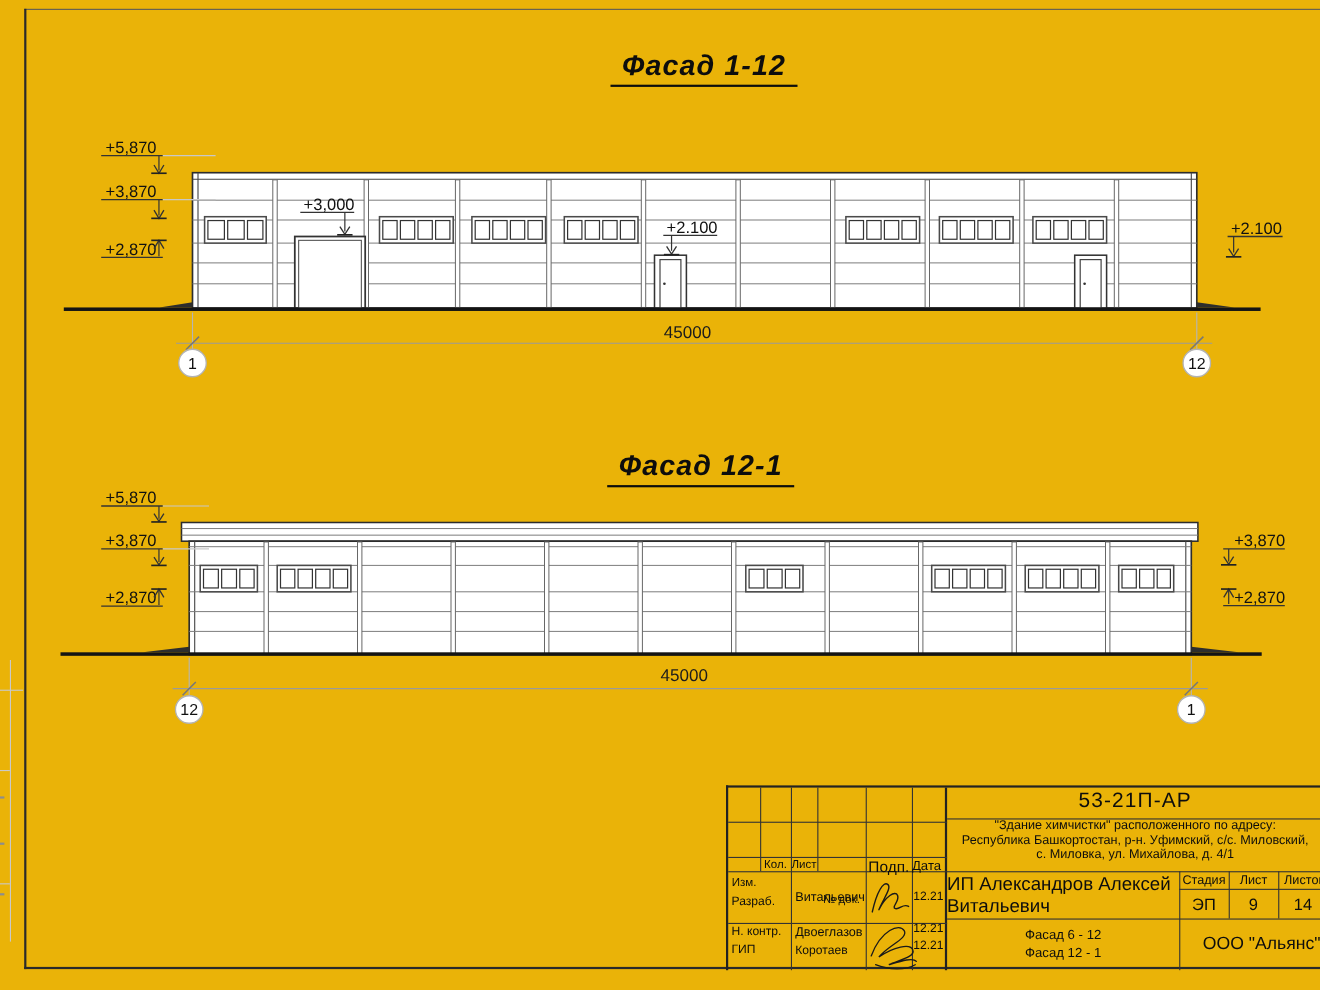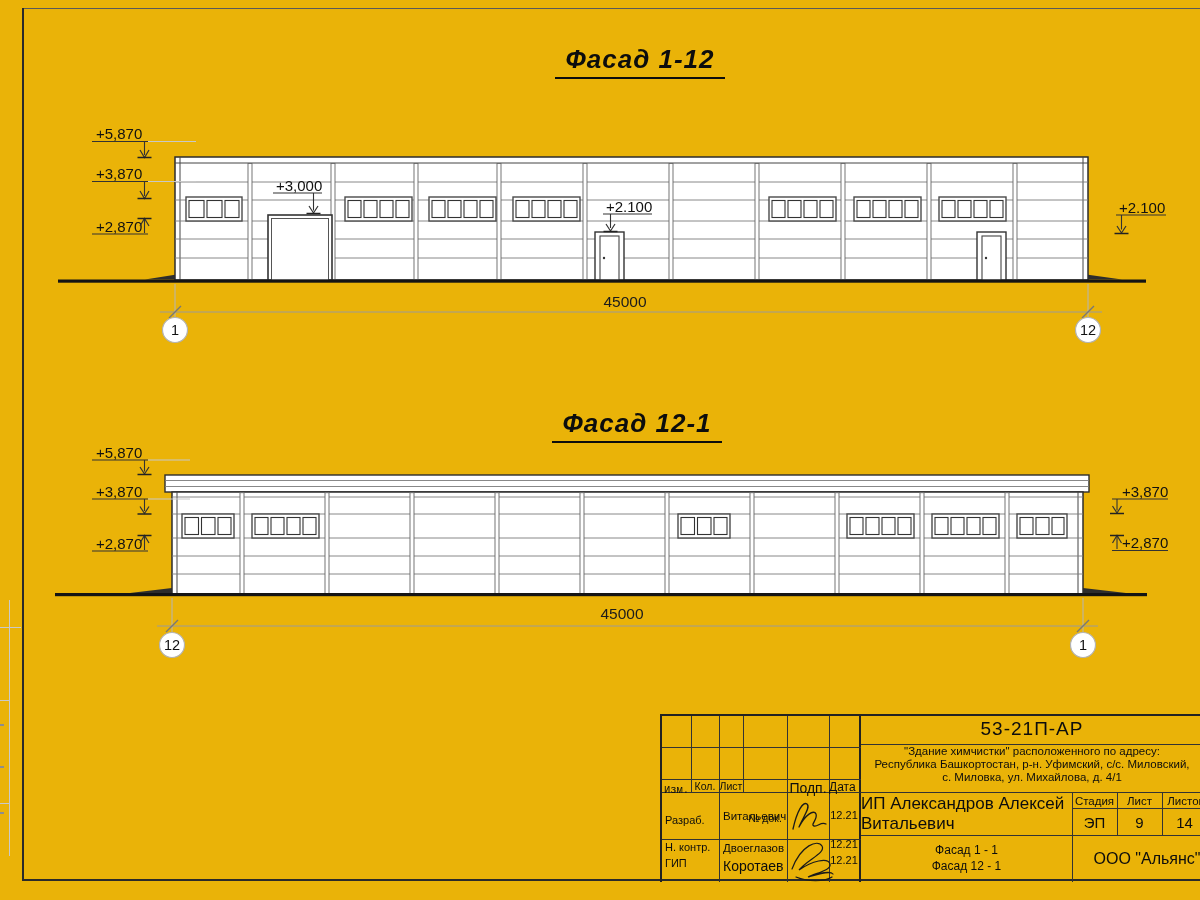--- a/index.html
+++ b/index.html
@@ -369,35 +369,35 @@
     <div class="tl" style="left:500px;top:76px;width:1px;height:43px;"></div>
 
     <div class="tl" style="left:0;top:31px;width:199px;height:1px;"></div>
     <div class="tl" style="left:0;top:63px;width:199px;height:1px;"></div>
     <div class="tl" style="left:0;top:76px;width:541px;height:1px;"></div>
     <div class="tl" style="left:199px;top:28px;width:342px;height:1px;"></div>
     <div class="tl" style="left:0;top:123px;width:199px;height:1px;"></div>
     <div class="tl" style="left:199px;top:119px;width:342px;height:1px;"></div>
     <div class="tl" style="left:410px;top:92px;width:131px;height:1px;"></div>
 
-    <div class="tb-txt c" style="left:0;top:68px;width:29px;font-size:10.5px;font-family:Liberation Mono, monospace;">Изм.</div>
+    <div class="tb-txt c" style="left:0;top:80px;width:29px;font-size:10.5px;">Изм.</div>
     <div class="tb-txt c" style="left:29px;top:64px;width:28px;font-size:10.5px;">Кол.</div>
     <div class="tb-txt c" style="left:57px;top:64px;width:24px;font-size:10.5px;">Лист</div>
     <div class="tb-txt c" style="left:81px;top:64px;width:44px;font-size:10.5px;margin-top:32px;">№ док.</div>
     <div class="tb-txt c" style="left:125px;top:64px;width:42px;font-size:14px;">Подп.</div>
     <div class="tb-txt c" style="left:167px;top:64px;width:16px;font-size:12px;">Дата</div>
 
     <div class="tb-txt" style="left:3px;top:98px;">Разраб.</div>
     <div class="tb-txt" style="left:61px;top:94px;font-size:11.5px;">Витальевич</div>
     <div class="tb-txt c" style="left:167px;top:93px;width:30px;">12.21</div>
     <div class="tb-txt" style="left:3px;top:125px;">Н. контр.</div>
     <div class="tb-txt" style="left:61px;top:126px;font-size:11.5px;">Двоеглазов</div>
     <div class="tb-txt c" style="left:167px;top:122px;width:30px;">12.21</div>
     <div class="tb-txt" style="left:3px;top:141px;">ГИП</div>
-    <div class="tb-txt" style="left:61px;top:142px;font-size:14px;">Коротаев</div>
+    <div class="tb-txt" style="left:61px;top:142px;font-size:11px;">Коротаев</div>
     <div class="tb-txt c" style="left:167px;top:138px;width:30px;">12.21</div>
 
     <svg class="abs" style="left:127px;top:81px;" width="42" height="42" viewBox="0 0 42 42">
       <path d="M4 32 C8 14 14 4 18 7 C22 10 14 20 10 30 M10 30 C16 18 25 12 27 17 C29 22 21 28 25 29 C29 30 32 24 37 27" fill="none" stroke="#1a1a1a" stroke-width="1.3" stroke-linecap="round"></path>
     </svg>
     <svg class="abs" style="left:124px;top:121px;" width="52" height="45" viewBox="0 0 52 45">
       <path d="M6 32 C15 8 32 2 36 9 C40 16 22 22 13 33 C26 24 42 20 44 27 C46 33 30 36 22 40 C32 37 44 33 47 37 M10 40 C22 45 38 45 46 40" fill="none" stroke="#1a1a1a" stroke-width="1.2" stroke-linecap="round"></path>
     </svg>
 
     <div class="doc-code">53-21П-АР</div>
@@ -407,19 +407,19 @@
       <div>с. Миловка, ул. Михайлова, д. 4/1</div>
     </div>
     <div class="client">ИП Александров Алексей Витальевич</div>
     <div class="tb-txt c" style="left:410px;top:79px;width:45px;font-size:11.5px;">Стадия</div>
     <div class="tb-txt c" style="left:455px;top:79px;width:45px;font-size:11.5px;">Лист</div>
     <div class="tb-txt c" style="left:500px;top:79px;width:48px;font-size:11.5px;">Листов</div>
     <div class="stage-val" style="left:410px;">ЭП</div>
     <div class="stage-val" style="left:455px;">9</div>
     <div class="stage-val" style="left:500px;">14</div>
     <div class="content-name">
-      <div>Фасад 1 - 1</div>
+      <div>Фасад 6 - 12</div>
       <div>Фасад 12 - 1</div>
     </div>
     <div class="company">ООО "Альянс"</div>
   </div>
 
 </div>
 
 </body></html>

